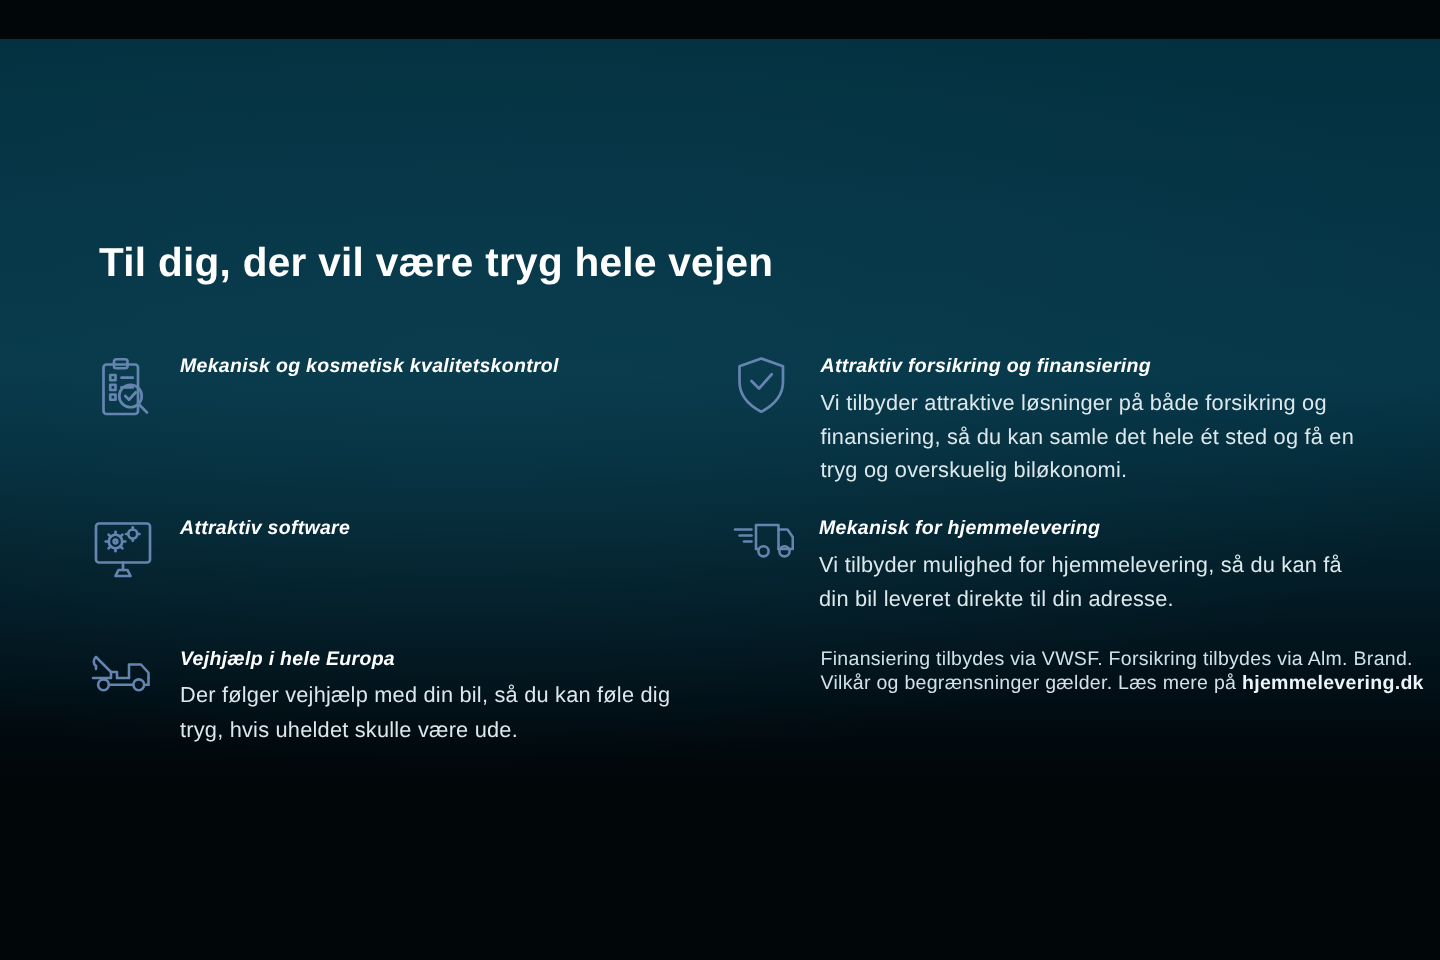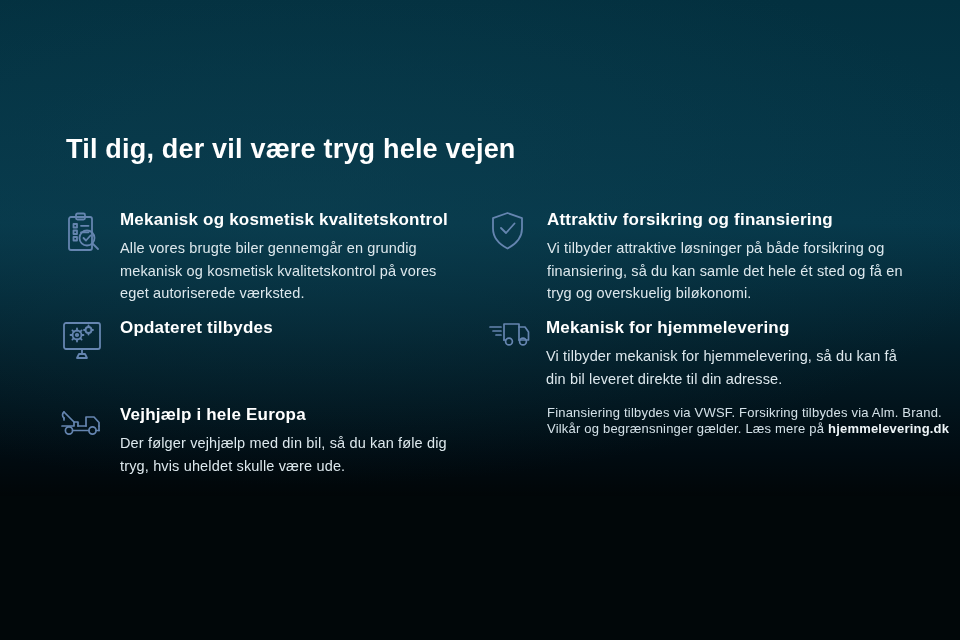--- a/index.html
+++ b/index.html
@@ -3,31 +3,33 @@
 <meta charset="utf-8">
 <style>
   html,body{margin:0;padding:0;}
   body{font-family:"Liberation Sans", sans-serif; background:#010709;}
   .stage{
     position:relative; width:960px; height:496px; overflow:hidden;
     background:
       radial-gradient(120% 90% at 32% 42%, rgba(13,64,81,0.55) 0%, rgba(13,64,81,0) 62%),
       linear-gradient(180deg, #03303f 0%, #06384a 45%, #031e29 70%, #010b11 92%, #010608 100%);
     color:#fff;
+    margin-top:26px;
   }
   .heading{
     position:absolute; left:66px; top:116px;
     font-size:27px; font-weight:700; letter-spacing:0.2px; color:#ffffff;
   }
   .feature{position:absolute; display:flex; align-items:flex-start;}
   .feature .icon-box{flex:0 0 auto; color:#6585b0;}
   .feature .text{margin-left:16px;}
   .feature .title{
-    font-size:17px; font-weight:700; color:#ffffff; letter-spacing:0.2px;
+    font-size:13px; font-weight:700; color:#ffffff; letter-spacing:0.2px;
     margin:0 0 7px 0;
+    font-style:italic;
   }
   .feature .body{
     font-size:14.5px; line-height:22.5px; color:#dde8ed; letter-spacing:0.15px;
     margin:0;
   }
   .f-quality   {left:60px;  top:210px;} .f-quality  .text{width:334px;}
   .f-software  {left:60px;  top:318px;} .f-software .text{width:334px;}
   .f-towtruck  {left:58px;  top:405px;} .f-towtruck .text{width:334px; margin-left:14px;}
   .f-insurance {left:489px; top:210px;} .f-insurance .text{width:372px; margin-left:21px;}
   .f-delivery  {left:487px; top:318px;} .f-delivery .text{width:372px; margin-left:13px;}
@@ -70,21 +72,20 @@
         <rect x="13.5" y="20.5" width="3.5" height="3.5"></rect>
         <line x1="21" y1="22.3" x2="28.5" y2="22.3"></line>
         <rect x="13.5" y="27" width="3.5" height="3.5"></rect>
         <circle cx="27" cy="28" r="7.5"></circle>
         <line x1="32.5" y1="33.5" x2="38" y2="39"></line>
         <polyline points="23.5,28 26,30.5 30.5,25.5"></polyline>
       </svg>
     </span>
     <div class="text">
       <p class="title">Mekanisk og kosmetisk kvalitetskontrol</p>
-      <p class="body">Alle vores brugte biler gennemgår en grundig mekanisk og kosmetisk kvalitetskontrol på vores eget autoriserede værksted.</p>
     </div>
   </div>
 
   <div class="feature f-software">
     <span class="icon-box">
       <svg width="44" height="46" viewBox="0 0 44 46" fill="none" stroke="currentColor" stroke-width="1.8" stroke-linecap="round" stroke-linejoin="round">
         <rect x="4" y="5" width="36" height="26" rx="2"></rect>
         <circle cx="17" cy="17" r="4.5"></circle>
         <circle cx="17" cy="17" r="1.2"></circle>
         <line x1="17" y1="10.5" x2="17" y2="12.5"></line>
@@ -98,21 +99,21 @@
         <circle cx="28.5" cy="12" r="3"></circle>
         <line x1="28.5" y1="7.5" x2="28.5" y2="9"></line>
           <line x1="28.5" y1="15" x2="28.5" y2="16.5"></line>
         <line x1="24" y1="12" x2="25.5" y2="12"></line>
           <line x1="31.5" y1="12" x2="33" y2="12"></line>
         <line x1="22" y1="31" x2="22" y2="36"></line>
         <path d="M17 40 L19 36 H25 L27 40 Z"></path>
       </svg>
     </span>
     <div class="text">
-      <p class="title">Opdateret tilbydes</p>
+      <p class="title">Attraktiv software</p>
     </div>
   </div>
 
   <div class="feature f-insurance">
     <span class="icon-box">
       <svg width="37" height="42" viewBox="0 0 37 42" fill="none" stroke="currentColor" stroke-width="1.8" stroke-linecap="round" stroke-linejoin="round">
         <path d="M18.5 3 L33 8.2 V18.5 C33 27.5 27.5 33.8 18.5 38.5 C9.5 33.8 4 27.5 4 18.5 V8.2 Z"></path>
         <polyline points="12,18 17,23 25.5,13.5"></polyline>
       </svg>
     </span>
@@ -154,21 +155,21 @@
         <path d="M17 22 V6 H32 V22"></path>
         <path d="M32 9 H38 L41.5 14 V22 H32"></path>
         <path d="M17 22 H18.5"></path>
         <circle cx="22" cy="23.5" r="3.4"></circle>
         <circle cx="36" cy="23.5" r="3.4"></circle>
         <line x1="25.4" y1="23.5" x2="32.6" y2="23.5" stroke-width="0"></line>
       </svg>
     </span>
     <div class="text">
       <p class="title">Mekanisk for hjemmelevering</p>
-      <p class="body">Vi tilbyder mekanisk for hjemmelevering, så du kan få din bil leveret direkte til din adresse.</p>
+      <p class="body">Vi tilbyder mulighed for hjemmelevering, så du kan få din bil leveret direkte til din adresse.</p>
     </div>
   </div>
 
   <div class="disclaimer">
     <div>Finansiering tilbydes via VWSF. Forsikring tilbydes via Alm. Brand.</div>
     <div><span>Vilkår og begrænsninger gælder. Læs mere på </span><span class="bold-link">hjemmelevering.dk</span></div>
   </div>
 
   <div class="logo">
     <div class="brand">SEMLER</div>

